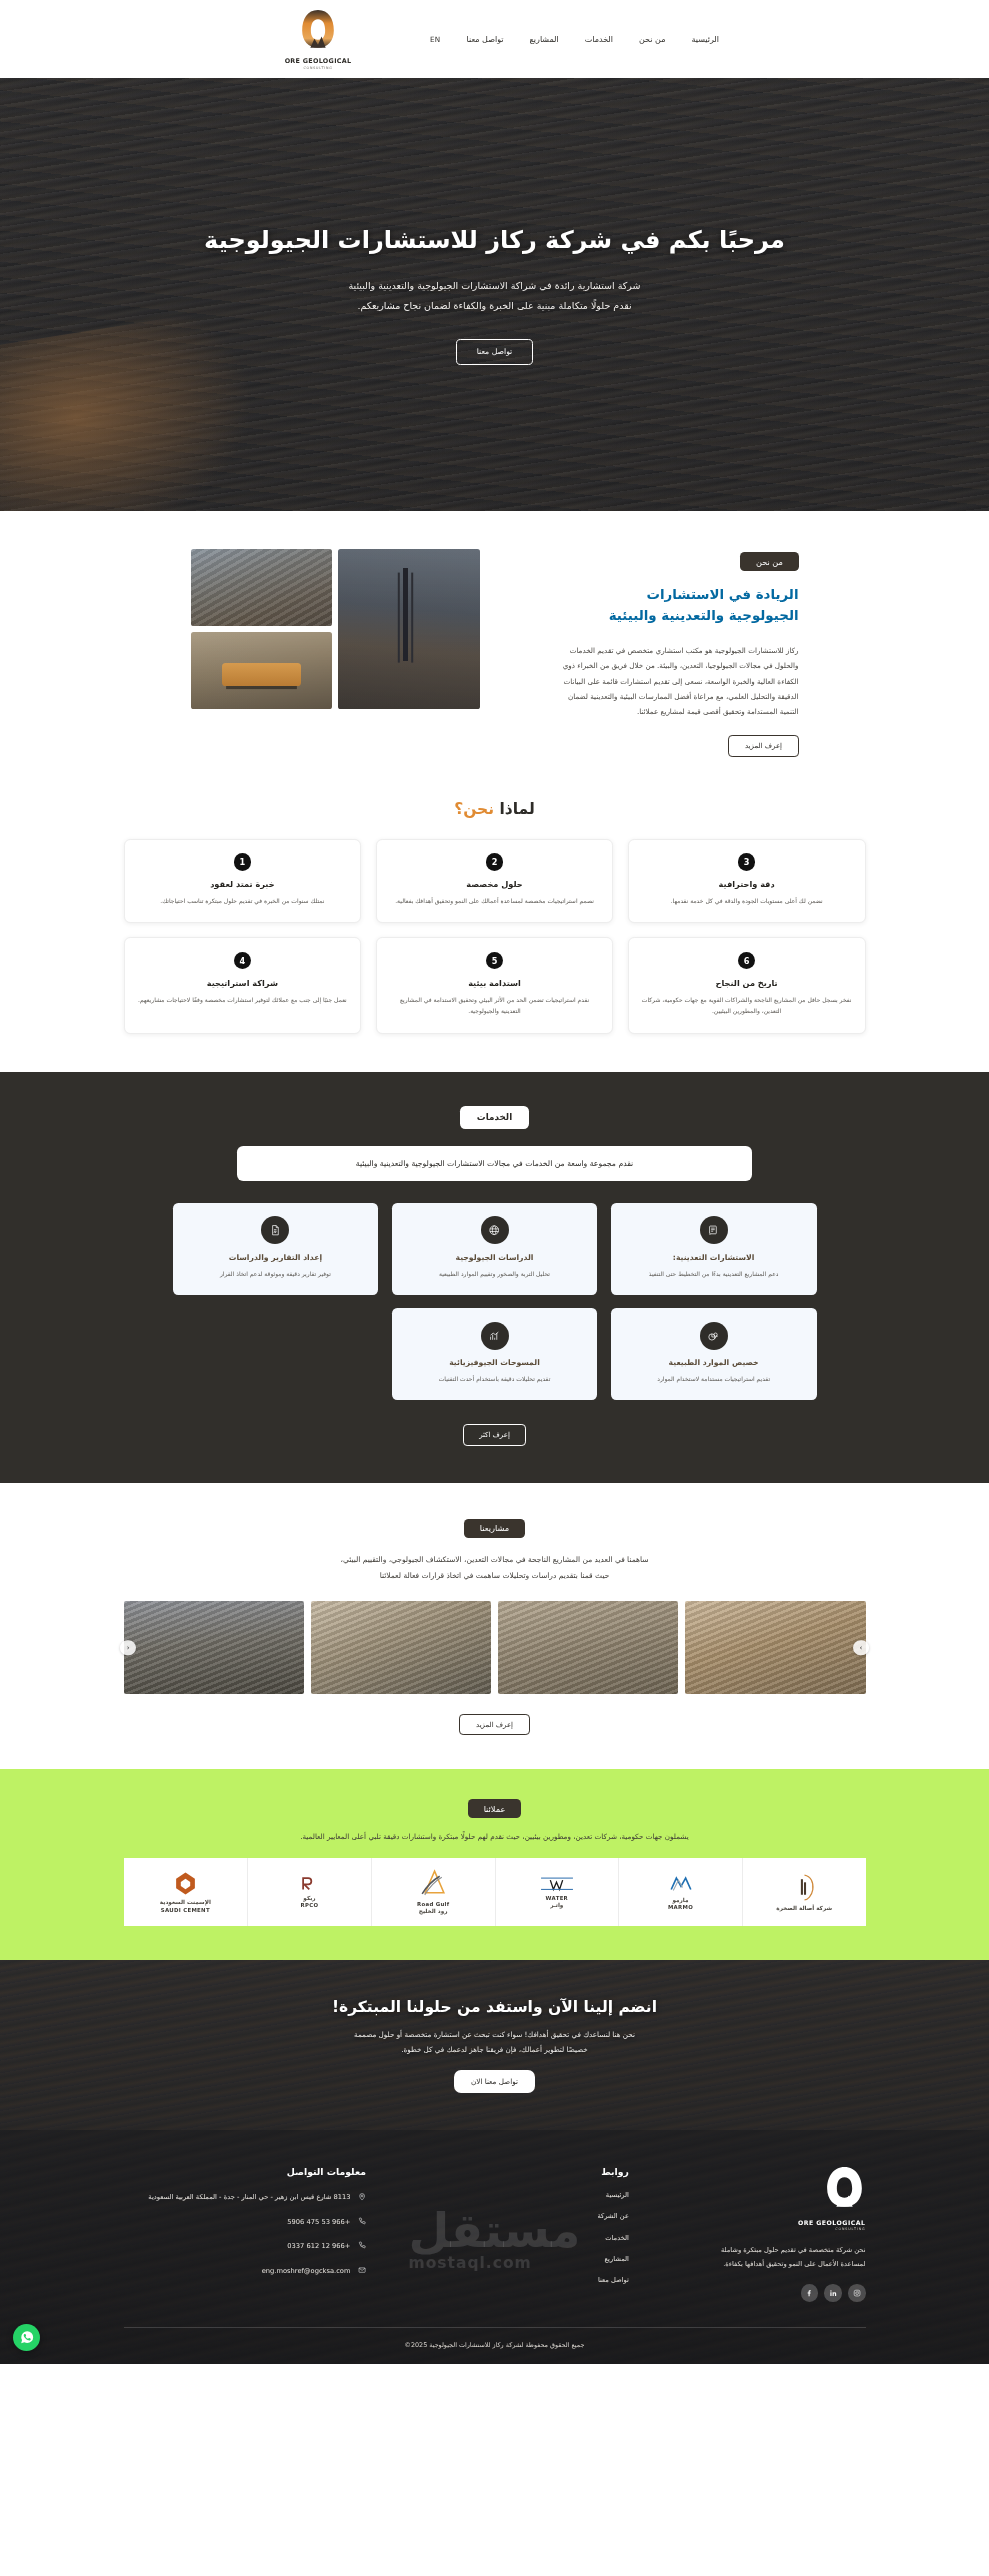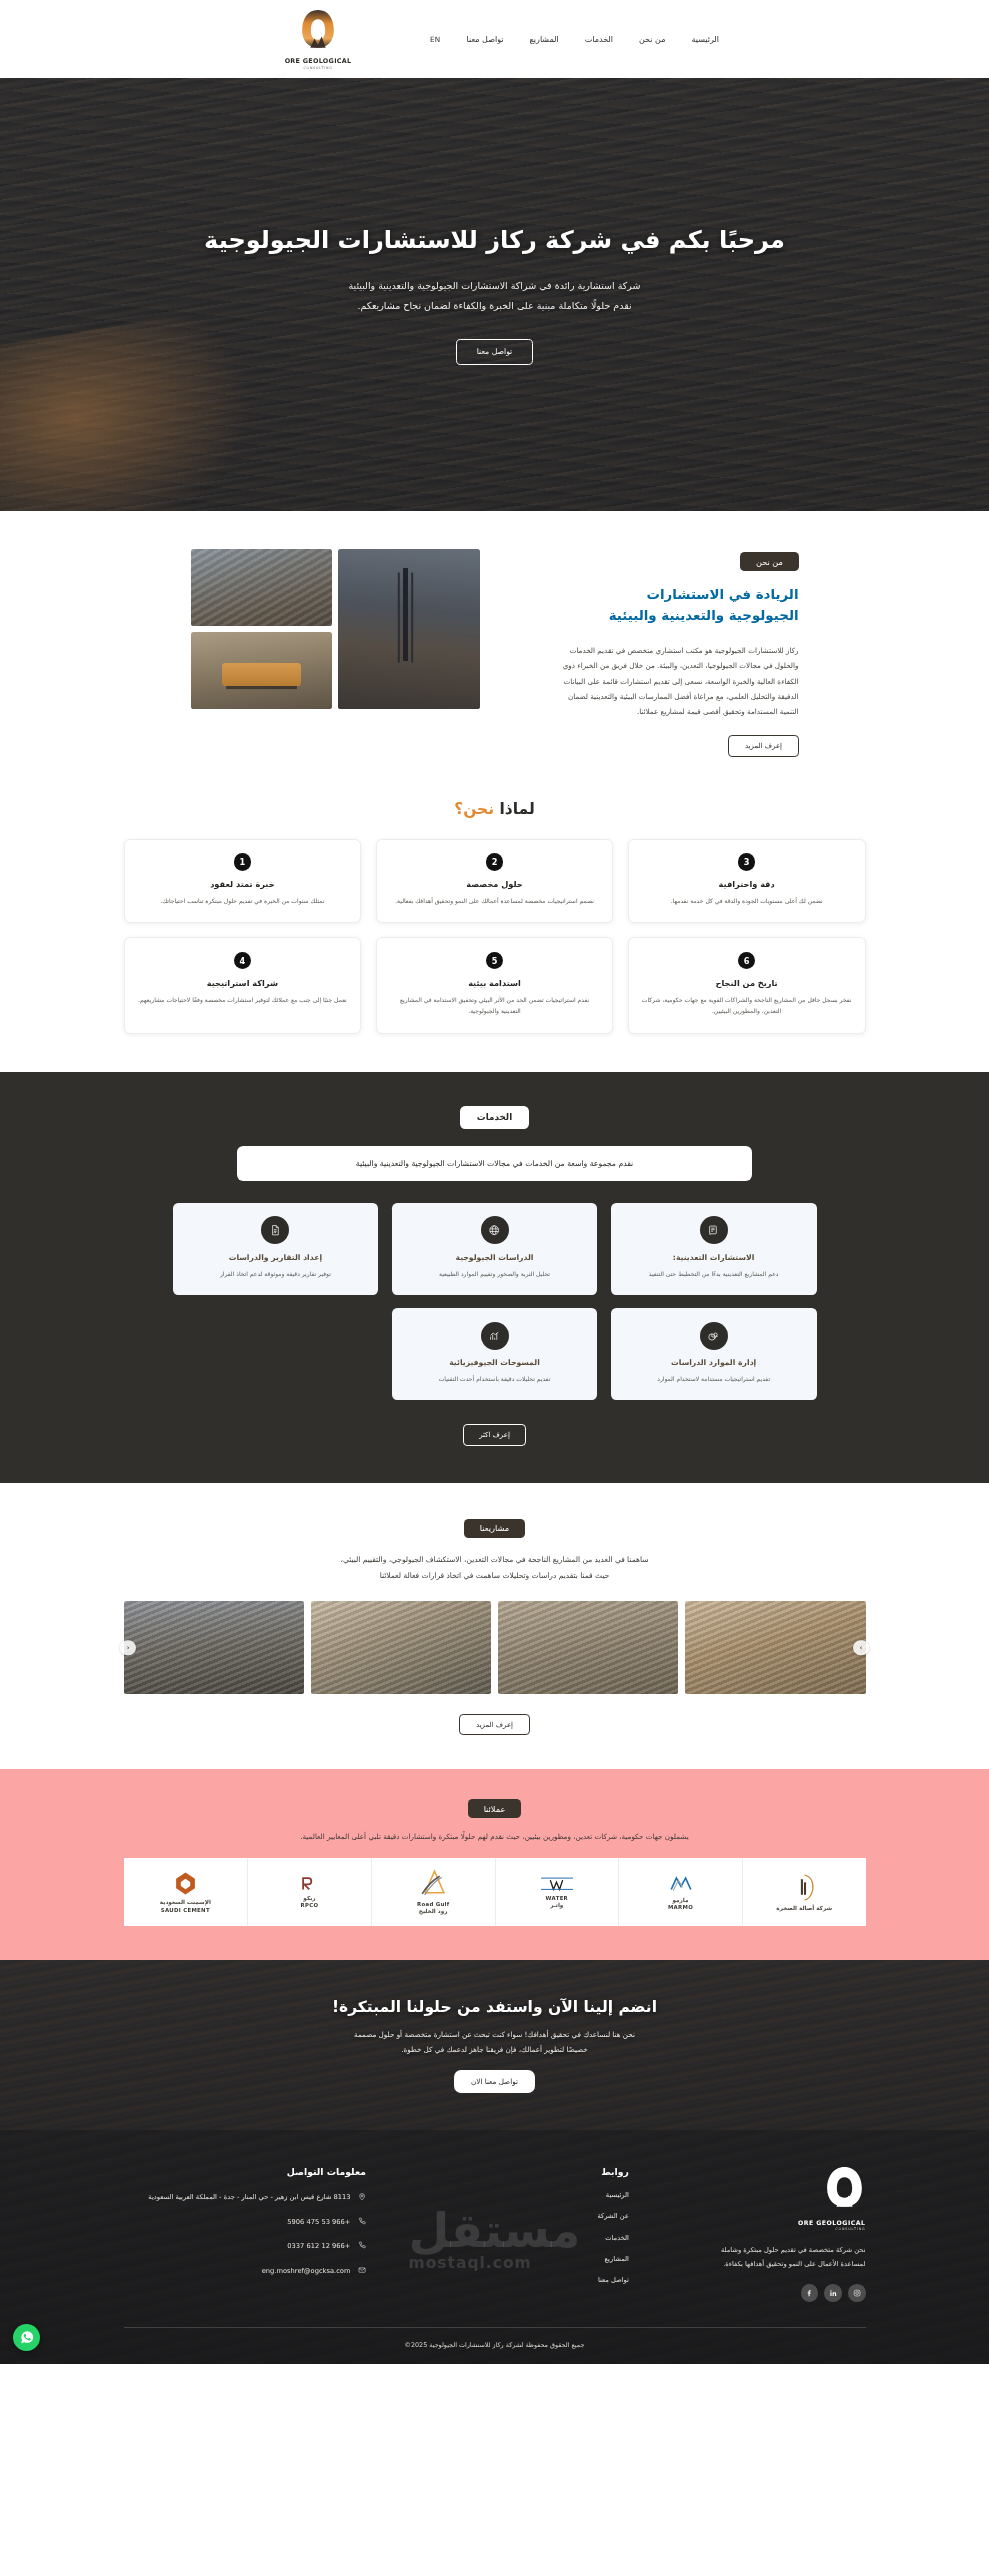--- a/index.html
+++ b/index.html
@@ -198,21 +198,21 @@
     position:absolute; top:50%; transform:translateY(-50%); width:15.5px; height:15.5px;
     border-radius:50%; background:rgba(255,255,255,.85); display:flex;
     align-items:center; justify-content:center; cursor:pointer; z-index:4;
     font-size:7.2px; color:#333; box-shadow:0 0.5px 2.6px rgba(0,0,0,.25);
   }
   .car-arrow.left { left:-3.1px; }
   .car-arrow.right { right:-3.1px; }
   .proj-more { display:block; margin:19.6px auto 0; }
 
   
-  .clients { background:#fca5a5; padding:30px 0 34px; }
+  .clients { background:#bef264; padding:30px 0 34px; }
   .cl-lead { text-align:center; font-size:7.2px; color:#3d3a35; margin:13.4px 0 17.5px; }
   .cl-strip {
     width:742px; margin:0 auto; display:grid; grid-template-columns:repeat(6,1fr);
     gap:0; align-items:center;
   }
   .cl-cell {
     height:68px; display:flex; align-items:center; justify-content:center;
     border-left:0.5px solid #ececec; background:#fff;
   }
   .cl-cell:last-child { border-left:none; }
@@ -441,21 +441,21 @@
 
       <div class="svc-card">
         <div class="svc-icon">
           <svg width="12.4" height="12.4" viewBox="0 0 24 24" fill="none" stroke="#fff" stroke-width="1.4">
             <circle cx="9.5" cy="13.5" r="6"></circle>
               <path d="M9.5 7.5v6h6"></path>
             <circle cx="16.5" cy="9" r="3.2"></circle>
               <path d="M15 17l4-6 1 2"></path>
           </svg>
         </div>
-        <h3>إدارة الموارد الدراسات</h3>
+        <h3>خصيص الموارد الطبيعية</h3>
         <p>تقديم استراتيجيات مستدامة لاستخدام الموارد</p>
       </div>
 
       <div class="svc-card">
         <div class="svc-icon">
           <svg width="12.4" height="12.4" viewBox="0 0 24 24" fill="none" stroke="#fff" stroke-width="1.4">
             <path d="M5 19V13M9 19V9M13 19v-4M17 19V6"></path>
               <path d="M5 10l5-4 4 3 6-5"></path>
           </svg>
         </div>

